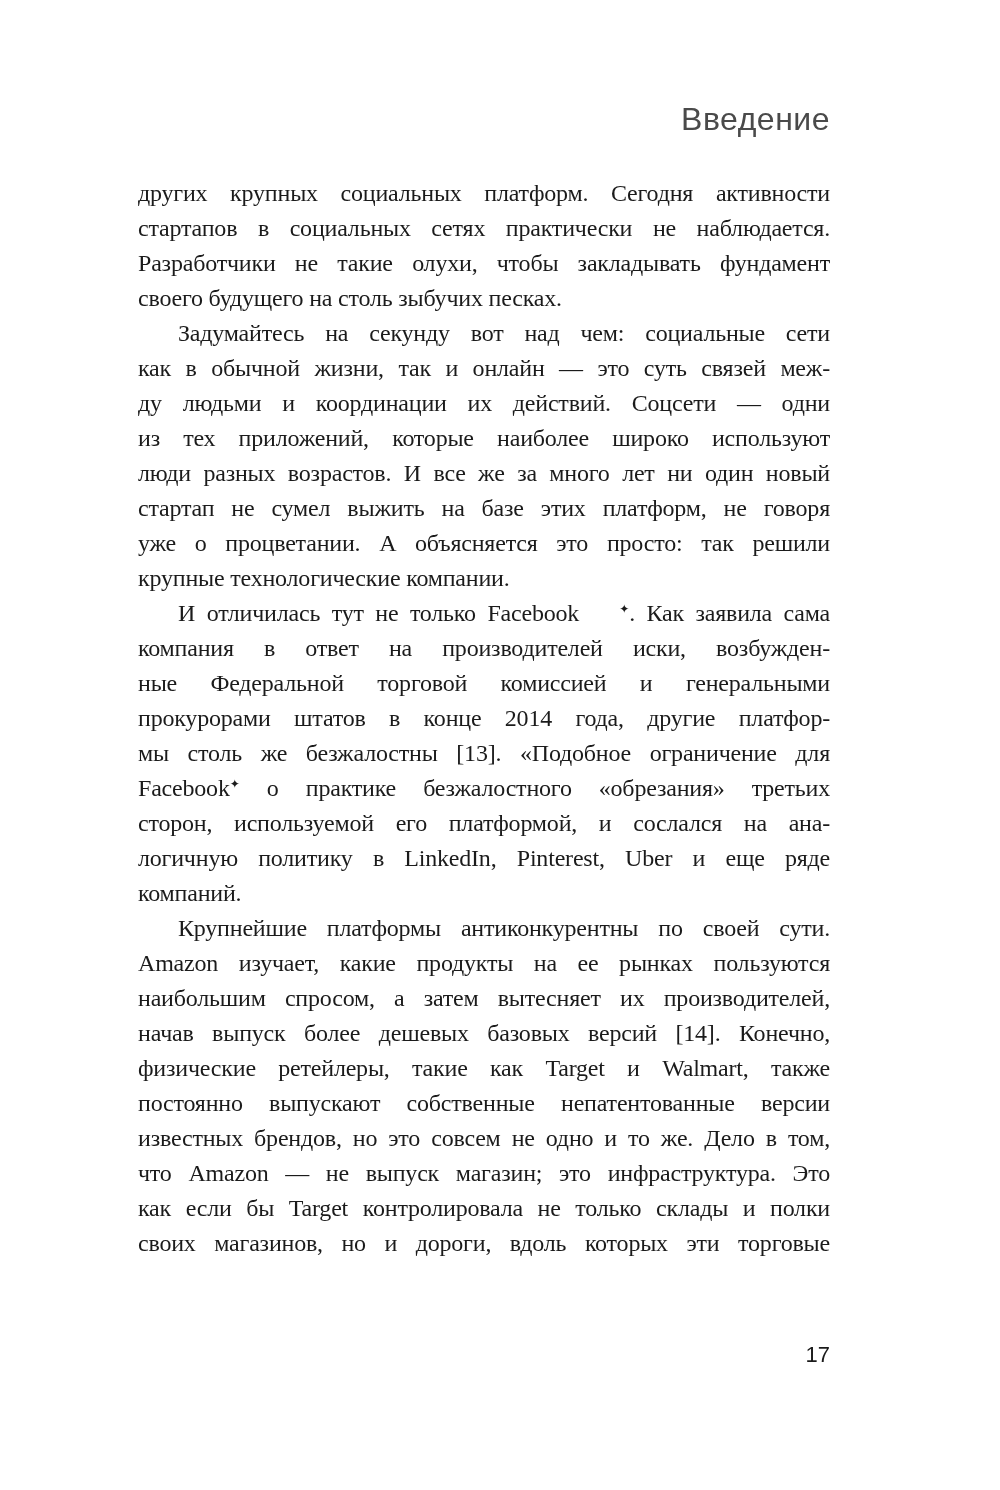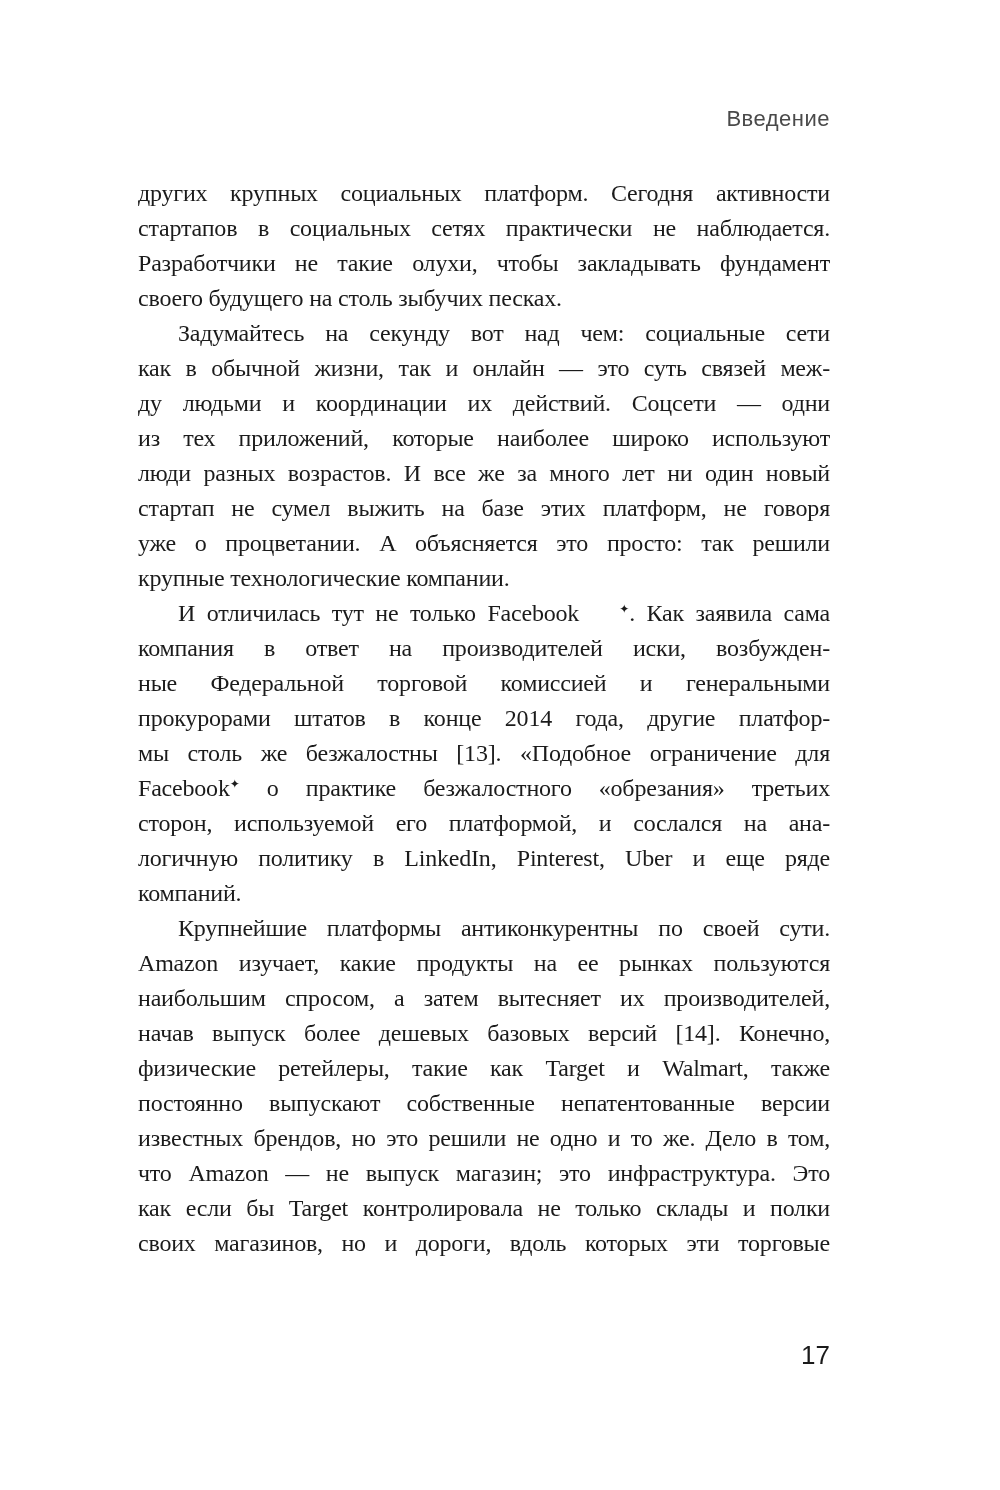--- a/index.html
+++ b/index.html
@@ -15,21 +15,21 @@
     background: var(--bg, #ffffff);
   }
   .column {
     position: absolute; left: 138px; top: 0;
     width: 692px; height: 100%;
   }
   .running-head {
     position: absolute; top: 104px; right: 0;
     font-family: "Liberation Sans", "DejaVu Sans", sans-serif;
     font-weight: 300;
-    font-size: 22px; line-height: 30px;
+    font-size: 32px; line-height: 30px;
     color: var(--header-color, #4a4a4a);
     letter-spacing: 0.5px;
   }
   .text-block {
     position: absolute; top: 176px; left: 0;
     width: 692px;
     color: var(--text-color, #1b1b1b);
     font-size: 24px;
     line-height: 35px;
     letter-spacing: -0.2px;
@@ -45,21 +45,21 @@
   .fn-mark {
     display: inline-block;
     font-size: 12px;
     vertical-align: 8px;
     letter-spacing: 0;
     line-height: 0;
   }
   .page-number {
     position: absolute; top: 1338px; right: 0;
     font-family: "Liberation Sans", "DejaVu Sans", sans-serif;
-    font-size: 26px; line-height: 34px;
+    font-size: 22px; line-height: 34px;
     color: #1a1a1a;
   }
 </style>
 </head>
 <body>
 
 <div class="page">
   <div class="column">
     <div class="running-head">Введение</div>
     <main class="text-block">
@@ -83,20 +83,20 @@
         <div class="line">Facebook<span class="fn-mark">✦</span> о практике безжалостного «обрезания» третьих</div>
         <div class="line">сторон, используемой его платформой, и сослался на ана-</div>
         <div class="line">логичную политику в LinkedIn, Pinterest, Uber и еще ряде</div>
         <div class="line para-end">компаний.</div>
         <div class="line indent">Крупнейшие платформы антиконкурентны по своей сути.</div>
         <div class="line">Amazon изучает, какие продукты на ее рынках пользуются</div>
         <div class="line">наибольшим спросом, а затем вытесняет их производителей,</div>
         <div class="line">начав выпуск более дешевых базовых версий [14]. Конечно,</div>
         <div class="line">физические ретейлеры, такие как Target и Walmart, также</div>
         <div class="line">постоянно выпускают собственные непатентованные версии</div>
-        <div class="line">известных брендов, но это решили не одно и то же. Дело в том,</div>
+        <div class="line">известных брендов, но это совсем не одно и то же. Дело в том,</div>
         <div class="line">что Amazon — не выпуск магазин; это инфраструктура. Это</div>
         <div class="line">как если бы Target контролировала не только склады и полки</div>
         <div class="line">своих магазинов, но и дороги, вдоль которых эти торговые</div>
       </main>
     <div class="page-number">17</div>
   </div>
 </div>
 
 </body></html>

